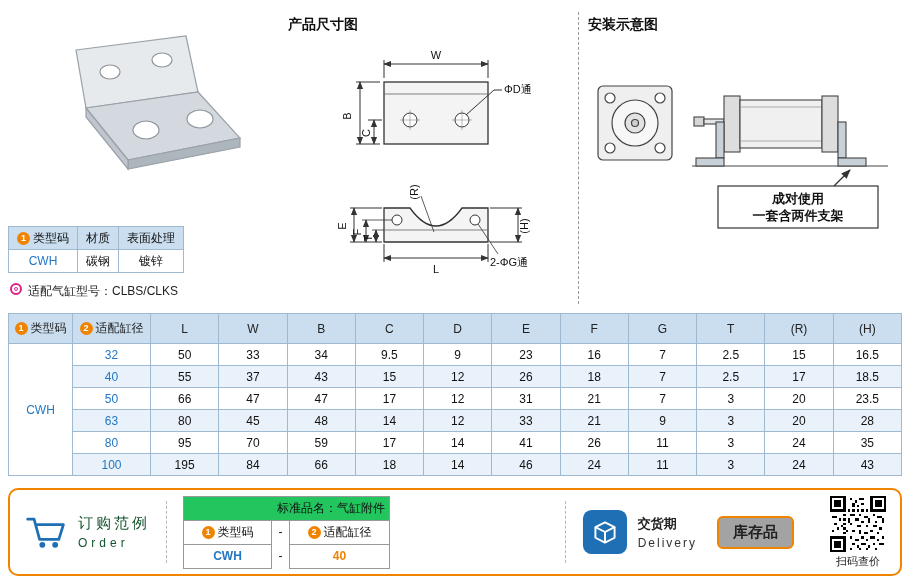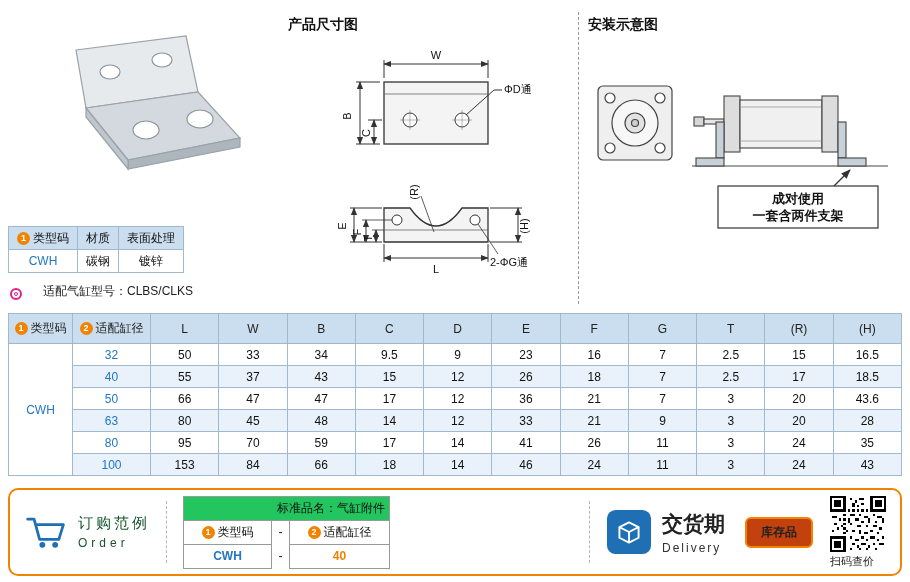--- a/index.html
+++ b/index.html
@@ -14,21 +14,21 @@
 
   .photo-svg{position:absolute;left:14px;top:20px}
   .dim-svg{position:absolute;left:322px;top:30px}
   .inst-svg{position:absolute;left:586px;top:38px}
 
   .info-table{position:absolute;left:8px;top:226px;border-collapse:collapse;font-size:12px;text-align:center}
   .info-table th,.info-table td{border:1px solid #9fb9d0;height:23px;padding:0 8px;font-weight:normal}
   .info-table th{background:#cadeef}
   .blue{color:#2277c4}
 
-  .compat{position:absolute;left:10px;top:283px;display:flex;align-items:flex-end;gap:21px;font-size:12px;color:#222}
+  .compat{position:absolute;left:10px;top:283px;display:flex;align-items:flex-start;gap:6px;font-size:12px;color:#222}
   .ring{width:12px;height:12px;border:2px solid #e0218a;border-radius:50%;display:inline-block;position:relative;flex:0 0 auto}
   .ring::after{content:"";position:absolute;inset:2px;border-radius:50%;border:1px solid #e0218a}
 
   .main-table{position:absolute;left:8px;top:313px;width:894px;border-collapse:collapse;table-layout:fixed;font-size:12px;text-align:center}
   .main-table th,.main-table td{border:1px solid #9fb9d0;padding:0;height:22px}
   .main-table thead th{background:#cadeef;height:30px;font-weight:normal;color:#222}
   .main-table tr.alt td{background:#e9f2fa}
   .main-table td.typecode{background:#fff;color:#2277c4}
   .main-table td.bore{color:#2277c4}
 
@@ -42,24 +42,24 @@
   .order-titles .en{font-size:12px;letter-spacing:4px;margin-top:3px}
   .vdash{height:62px;border-left:1px dashed #b5b5b5;margin:0 16px}
   .order-table{border-collapse:collapse;font-size:12px;text-align:center}
   .order-table td{border:1px solid #999;height:24px;padding:0 4px}
   .order-table td.nameRow{background:#22c55e;text-align:right;padding-left:8px}
   .order-table td.dash{border:none;width:18px}
   .order-table td.exType{color:#2277c4;font-weight:bold}
   .order-table td.exBore{color:#f08300;font-weight:bold}
   .spacer{flex:1}
   .dlv-titles{margin-left:10px}
-  .dlv-titles .cn{font-size:21px;font-weight:bold;color:#222}
+  .dlv-titles .cn{font-size:13px;font-weight:bold;color:#222}
   .dlv-titles .en{font-size:12px;letter-spacing:2px;color:#333;margin-top:3px}
-  .stock-badge{margin-left:20px;border:2px solid #f08300;background:#c2410c;border-radius:6px;padding:5px 14px;font-size:12px;font-weight:bold;color:#222;white-space:nowrap}
-  .qr-wrap{margin-left:17px;display:flex;flex-direction:column;align-items:flex-start}
+  .stock-badge{margin-left:20px;border:2px solid #f08300;background:#a3a3a3;border-radius:6px;padding:5px 14px;font-size:15px;font-weight:bold;color:#222;white-space:nowrap}
+  .qr-wrap{margin-left:36px;display:flex;flex-direction:column;align-items:center}
   .qr-caption{font-size:11px;color:#222;margin-top:2px}
 </style>
 </head>
 <body>
 
 <div class="page">
 
   <svg class="photo-svg" width="230" height="185" viewBox="0 0 230 185">
     <g stroke="#9aa1a8" stroke-width="1.2">
       <polygon points="62,30 172,16 184,72 72,88" fill="#e6eaed"></polygon>
@@ -258,26 +258,26 @@
         <td>17</td>
         <td>18.5</td>
       </tr>
       <tr>
         <td class="bore">50</td>
         <td>66</td>
         <td>47</td>
         <td>47</td>
         <td>17</td>
         <td>12</td>
-        <td>36</td>
+        <td>31</td>
         <td>21</td>
         <td>7</td>
         <td>3</td>
         <td>20</td>
-        <td>43.6</td>
+        <td>23.5</td>
       </tr>
       <tr class="alt">
         <td class="bore">63</td>
         <td>80</td>
         <td>45</td>
         <td>48</td>
         <td>14</td>
         <td>12</td>
         <td>33</td>
         <td>21</td>
@@ -295,21 +295,21 @@
         <td>14</td>
         <td>41</td>
         <td>26</td>
         <td>11</td>
         <td>3</td>
         <td>24</td>
         <td>35</td>
       </tr>
       <tr class="alt">
         <td class="bore">100</td>
-        <td>153</td>
+        <td>195</td>
         <td>84</td>
         <td>66</td>
         <td>18</td>
         <td>14</td>
         <td>46</td>
         <td>24</td>
         <td>11</td>
         <td>3</td>
         <td>24</td>
         <td>43</td>

